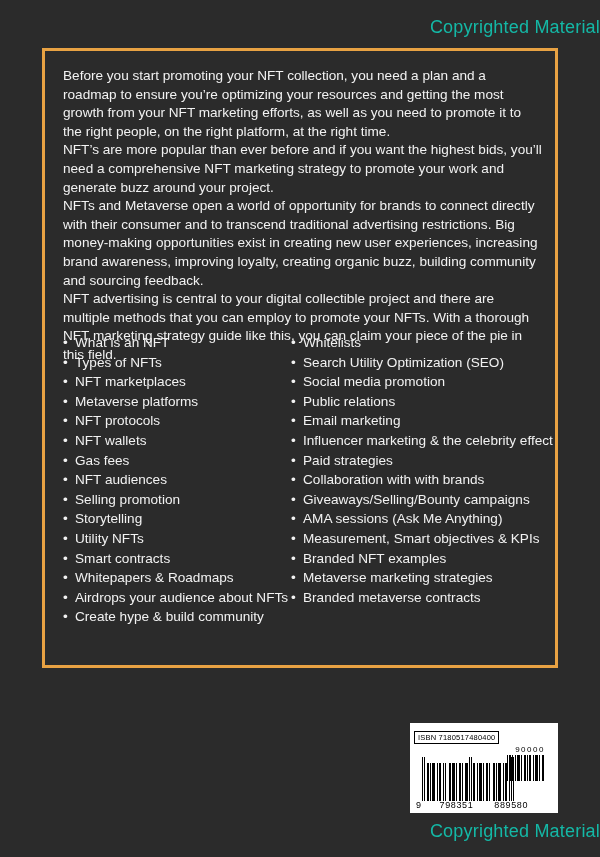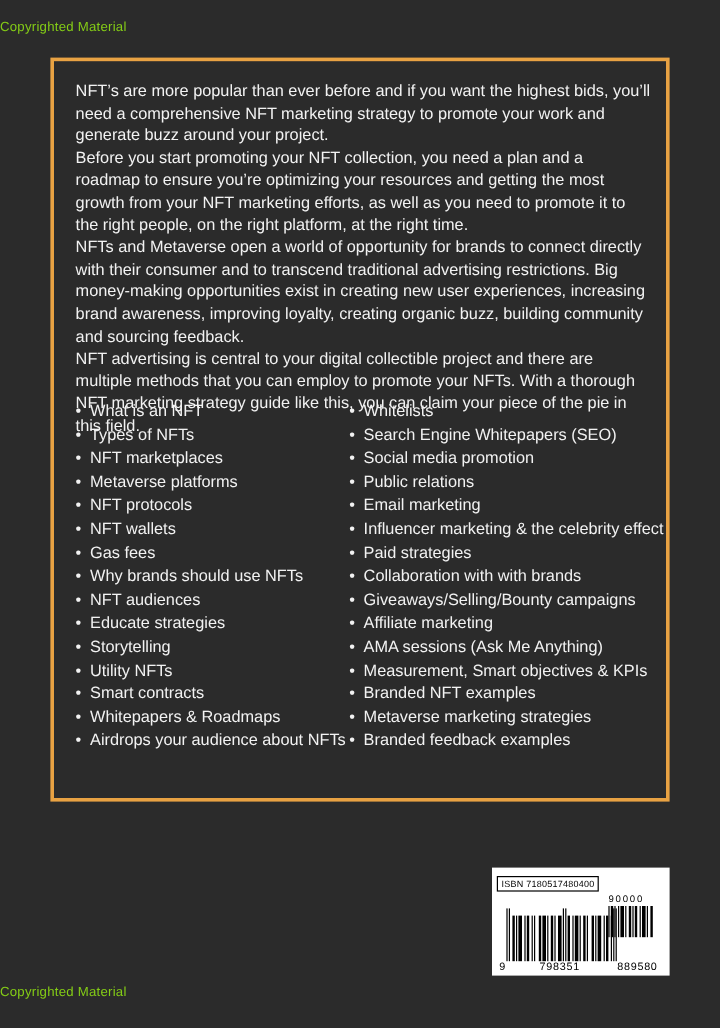--- a/index.html
+++ b/index.html
@@ -19,23 +19,23 @@
     position: absolute;
     left: 0; top: 0;
     width: 600px;
     height: 857px;
     background: #2b2b2b;
   }
 
   .copyright-top, .copyright-bottom {
     position: absolute;
     width: 100%;
-    text-align: left;
-    color: #84cc16;
-    font-size: 11px;
+    text-align: right;
+    color: #14b8a6;
+    font-size: 18px;
     letter-spacing: 0.2px;
   }
   .copyright-top { top: 17px; }
   .copyright-bottom { top: 821px; }
 
   .content-frame {
     position: absolute;
     left: 42px;
     top: 48px;
     width: 516px;
@@ -104,20 +104,21 @@
   .ean5-box {
     position: absolute;
     right: 5px;
     top: 22px;
     width: 46px;
   }
   .ean5-digits {
     font-family: "Liberation Sans", sans-serif;
     font-size: 8px;
     color: #000;
+    text-align: center;
     letter-spacing: 1.5px;
   }
   .bars {
     display: flex;
     align-items: flex-end;
     height: 44px;
   }
   .bars span { display: block; background: #000; }
   .ean5-bars { height: 26px; margin-top: 1px; }
   .main-bars {
@@ -130,73 +131,72 @@
     position: absolute;
     left: 6px;
     top: 77px;
     width: 136px;
     font-family: "Liberation Sans", sans-serif;
     font-size: 9px;
     color: #000;
     letter-spacing: 0.6px;
   }
   .ean13-digits .lead { float: left; }
-  .ean13-digits .grp { margin-left: 28px; }
+  .ean13-digits .grp { margin-left: 18px; }
 </style>
 </head>
 <body>
 
 <div class="page">
 
   <div class="copyright-top">Copyrighted Material</div>
 
   <div class="content-frame">
 
     <div class="paragraphs">
+      <p>Before you start promoting your NFT collection, you need a plan and a roadmap to ensure you’re optimizing your resources and getting the most growth from your NFT marketing efforts, as well as you need to promote it to the right people, on the right platform, at the right time.</p>
       <p>NFT’s are more popular than ever before and if you want the highest bids, you’ll need a comprehensive NFT marketing strategy to promote your work and generate buzz around your project.</p>
-      <p>Before you start promoting your NFT collection, you need a plan and a roadmap to ensure you’re optimizing your resources and getting the most growth from your NFT marketing efforts, as well as you need to promote it to the right people, on the right platform, at the right time.</p>
       <p>NFTs and Metaverse open a world of opportunity for brands to connect directly with their consumer and to transcend traditional advertising restrictions. Big money-making opportunities exist in creating new user experiences, increasing brand awareness, improving loyalty, creating organic buzz, building community and sourcing feedback.</p>
       <p>NFT advertising is central to your digital collectible project and there are multiple methods that you can employ to promote your NFTs. With a thorough NFT marketing strategy guide like this, you can claim your piece of the pie in this field.</p>
     </div>
 
     <div class="lists">
       <div class="list-col left">
         <div class="list-item"><span class="bullet">•</span><span>What is an NFT</span></div>
         <div class="list-item"><span class="bullet">•</span><span>Types of NFTs</span></div>
         <div class="list-item"><span class="bullet">•</span><span>NFT marketplaces</span></div>
         <div class="list-item"><span class="bullet">•</span><span>Metaverse platforms</span></div>
         <div class="list-item"><span class="bullet">•</span><span>NFT protocols</span></div>
         <div class="list-item"><span class="bullet">•</span><span>NFT wallets</span></div>
         <div class="list-item"><span class="bullet">•</span><span>Gas fees</span></div>
-        <div class="list-item"><span class="bullet">•</span><span>Why brands should use NFTs</span></div>
         <div class="list-item"><span class="bullet">•</span><span>NFT audiences</span></div>
-        <div class="list-item"><span class="bullet">•</span><span>Educate strategies</span></div>
+        <div class="list-item"><span class="bullet">•</span><span>Selling promotion</span></div>
         <div class="list-item"><span class="bullet">•</span><span>Storytelling</span></div>
         <div class="list-item"><span class="bullet">•</span><span>Utility NFTs</span></div>
         <div class="list-item"><span class="bullet">•</span><span>Smart contracts</span></div>
         <div class="list-item"><span class="bullet">•</span><span>Whitepapers &amp; Roadmaps</span></div>
         <div class="list-item"><span class="bullet">•</span><span>Airdrops your audience about NFTs</span></div>
+        <div class="list-item"><span class="bullet">•</span><span>Create hype &amp; build community</span></div>
       </div>
 
       <div class="list-col right">
         <div class="list-item"><span class="bullet">•</span><span>Whitelists</span></div>
-        <div class="list-item"><span class="bullet">•</span><span>Search Engine Whitepapers (SEO)</span></div>
+        <div class="list-item"><span class="bullet">•</span><span>Search Utility Optimization (SEO)</span></div>
         <div class="list-item"><span class="bullet">•</span><span>Social media promotion</span></div>
         <div class="list-item"><span class="bullet">•</span><span>Public relations</span></div>
         <div class="list-item"><span class="bullet">•</span><span>Email marketing</span></div>
         <div class="list-item"><span class="bullet">•</span><span>Influencer marketing &amp; the celebrity effect</span></div>
         <div class="list-item"><span class="bullet">•</span><span>Paid strategies</span></div>
         <div class="list-item"><span class="bullet">•</span><span>Collaboration with with brands</span></div>
         <div class="list-item"><span class="bullet">•</span><span>Giveaways/Selling/Bounty campaigns</span></div>
-        <div class="list-item"><span class="bullet">•</span><span>Affiliate marketing</span></div>
         <div class="list-item"><span class="bullet">•</span><span>AMA sessions (Ask Me Anything)</span></div>
         <div class="list-item"><span class="bullet">•</span><span>Measurement, Smart objectives &amp; KPIs</span></div>
         <div class="list-item"><span class="bullet">•</span><span>Branded NFT examples</span></div>
         <div class="list-item"><span class="bullet">•</span><span>Metaverse marketing strategies</span></div>
-        <div class="list-item"><span class="bullet">•</span><span>Branded feedback examples</span></div>
+        <div class="list-item"><span class="bullet">•</span><span>Branded metaverse contracts</span></div>
       </div>
     </div>
 
   </div>
 
   <div class="barcode-box">
     <span class="isbn-line">ISBN 7180517480400</span>
 
     <div class="ean5-box">
       <div class="ean5-digits">90000</div>

